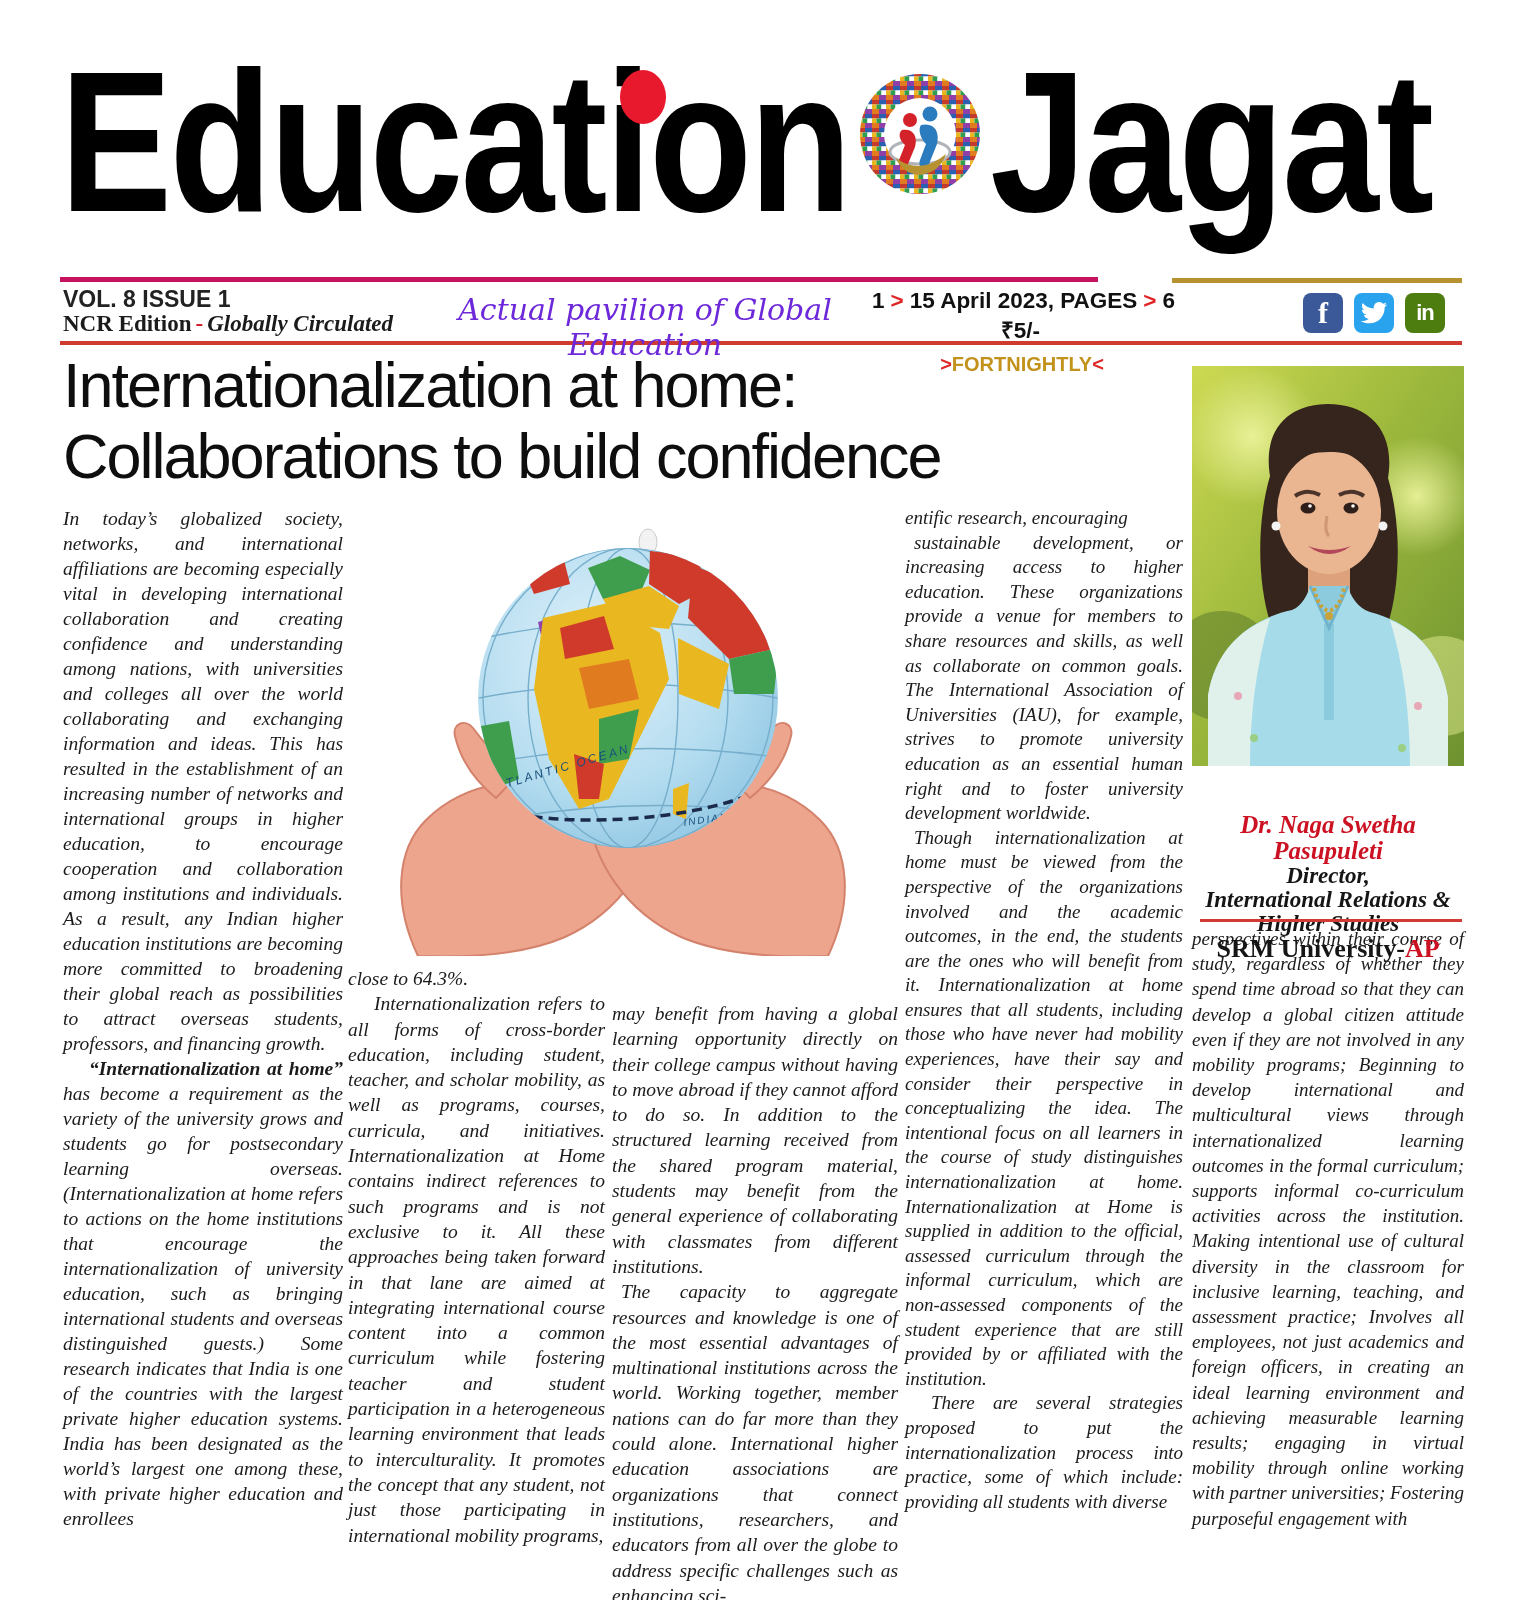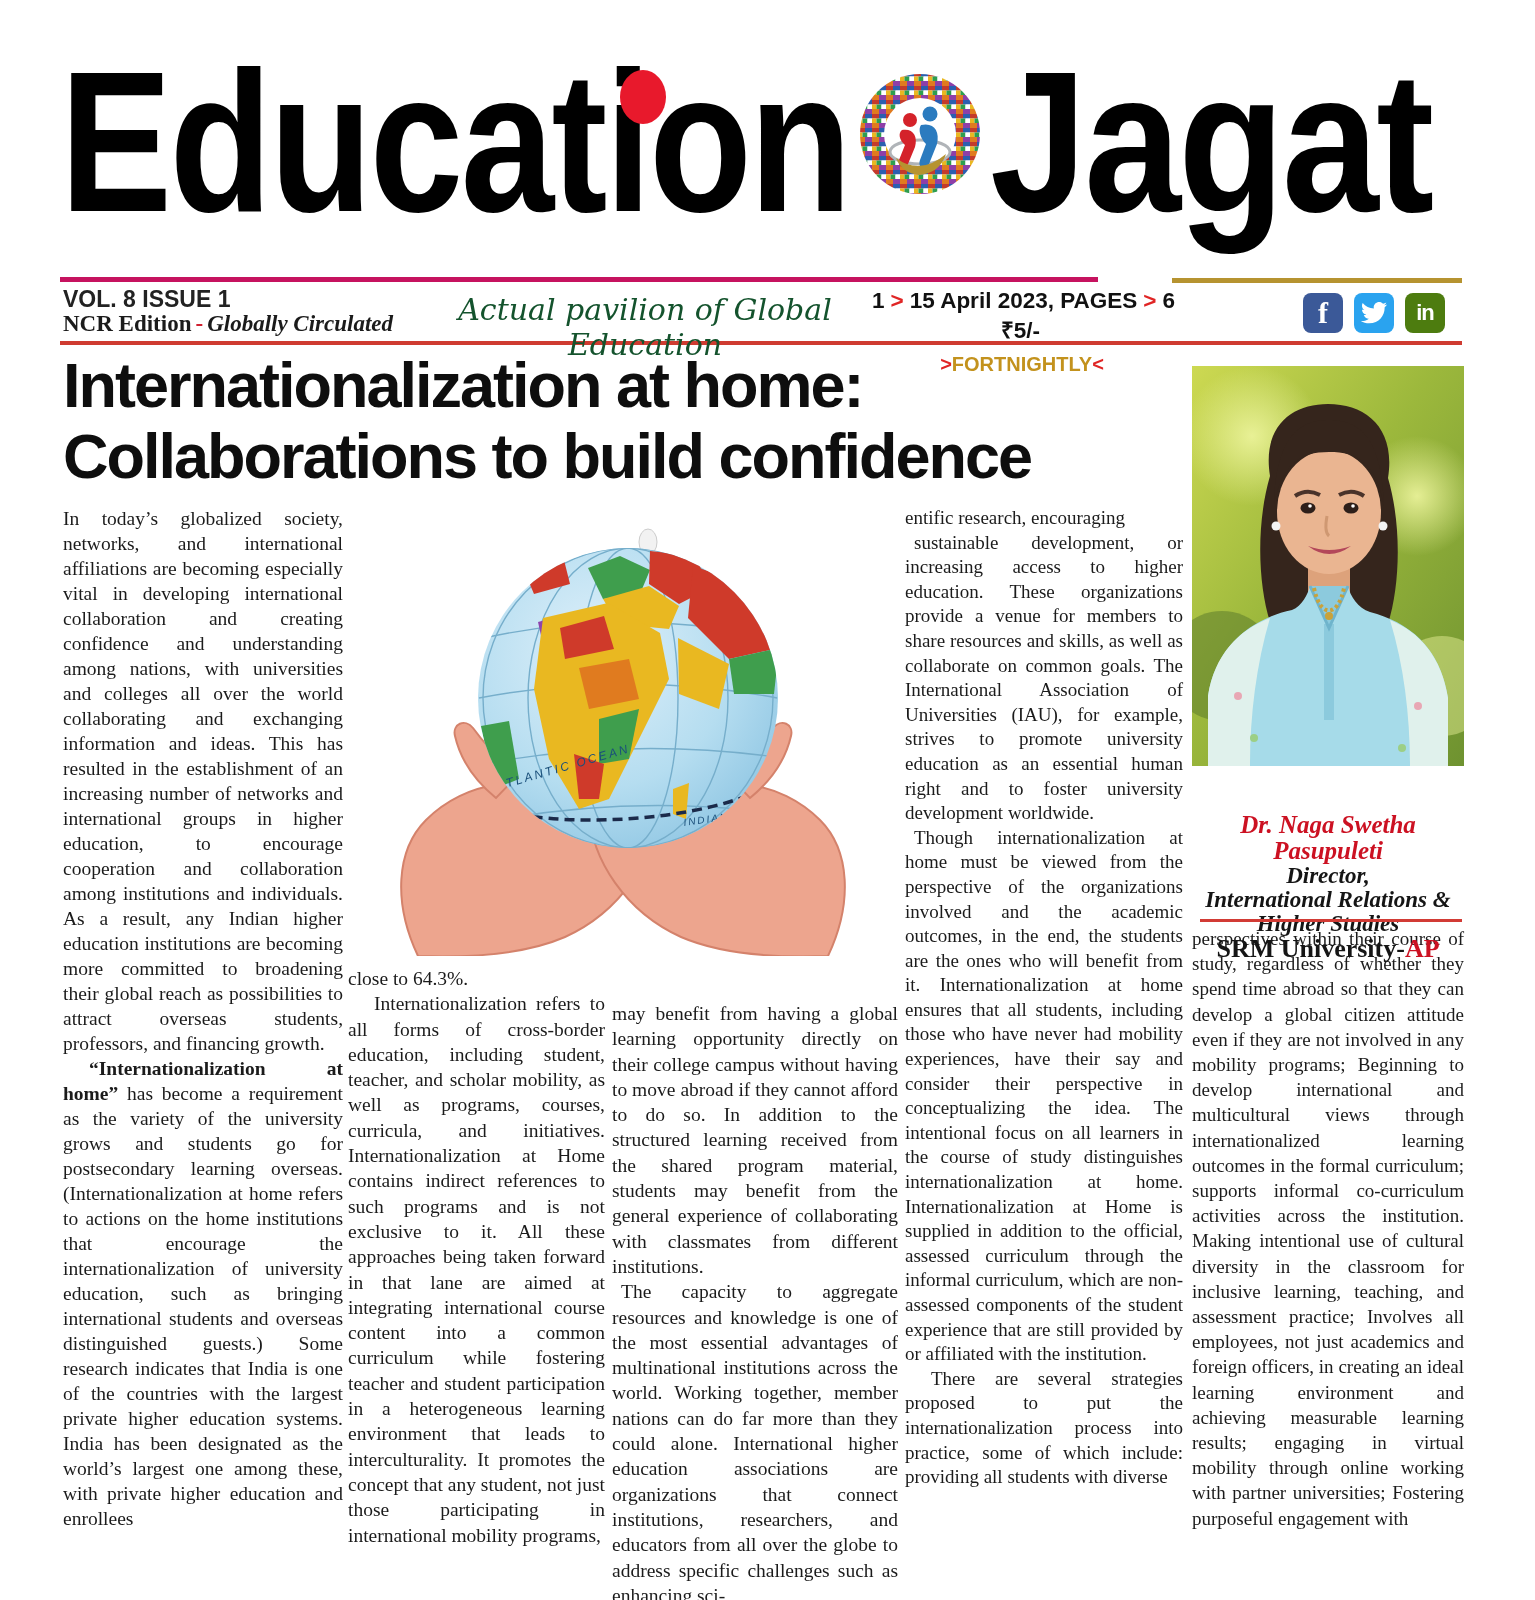--- a/index.html
+++ b/index.html
@@ -18,39 +18,39 @@
   .rule-magenta{left:60px;top:277px;width:1038px;height:5px;background:#c6135f;}
   .rule-gold{left:1172px;top:278px;width:290px;height:5px;background:#b69330;}
   .rule-red{left:60px;top:341px;width:1402px;height:4px;background:#cf3b31;}
   
   .vol{position:absolute;left:63px;top:286px;font-family:"Liberation Sans",sans-serif;
        font-weight:bold;font-size:23px;color:#222;}
   .edition{position:absolute;left:63px;top:311px;font-size:23px;font-weight:bold;}
   .ed-dash{color:#d02030;margin:0 4px;}
   .ed-note{font-style:italic;}
   .tagline{position:absolute;left:430px;top:292px;width:430px;text-align:center;
-           font-family:"DejaVu Serif",serif;font-style:italic;font-size:30px;color:#14532d;}
+           font-family:"DejaVu Serif",serif;font-style:italic;font-size:30px;color:#6d28d9;}
   .dateline{position:absolute;left:862px;top:288px;width:320px;text-align:center;
             font-family:"Liberation Sans",sans-serif;font-weight:bold;font-size:22.5px;color:#111;}
   .dateline span{margin:0 3px;}
   .red-arrow{color:#e02525;font-weight:bold;}
   .freqline{position:absolute;left:862px;top:313px;width:320px;text-align:center;
             font-family:"Liberation Sans",sans-serif;font-weight:bold;font-size:20px;margin-top:40px;}
   .gold-text{color:#c3921d;}
   .social{position:absolute;left:1303px;top:293px;display:flex;gap:11px;}
   .sicon{width:40px;height:40px;border-radius:8px;display:flex;align-items:center;justify-content:center;
          font-family:"Liberation Sans",sans-serif;font-weight:bold;color:#fff;}
   .sicon.fb{background:#3b5998;font-size:30px;font-family:"Liberation Serif",serif;}
   .sicon.tw{background:#2aa3ef;}
   .sicon.li{background:#4d7c0f;font-size:22px;letter-spacing:-1px;}
   
   .headline{position:absolute;left:63px;top:350px;font-family:"Liberation Sans",sans-serif;
-            font-weight:bold;font-size:63px;line-height:71px;letter-spacing:-2px;color:#0e0e0e;}
-  
-  .col{position:absolute;text-align:justify;}
+            font-weight:normal;font-size:63px;line-height:71px;letter-spacing:-2px;color:#0e0e0e;}
+  
+  .col{position:absolute;text-align:justify;font-style:italic;}
   .col p{margin:0;}
   .col1{left:63px;top:506px;width:280px;font-size:19.5px;line-height:25px;}
   .col2{left:348px;top:966px;width:257px;font-size:19.5px;line-height:25.3px;}
   .col3{left:612px;top:1001px;width:286px;font-size:19.5px;line-height:25.3px;}
   .col4{left:905px;top:506px;width:278px;font-size:19px;line-height:24.6px;}
   .col5{left:1192px;top:926px;width:272px;font-size:19px;line-height:25.2px;}
   
   .center-image{position:absolute;left:348px;top:498px;width:550px;height:458px;}
   
   .photo{position:absolute;left:1192px;top:366px;width:272px;height:400px;}

